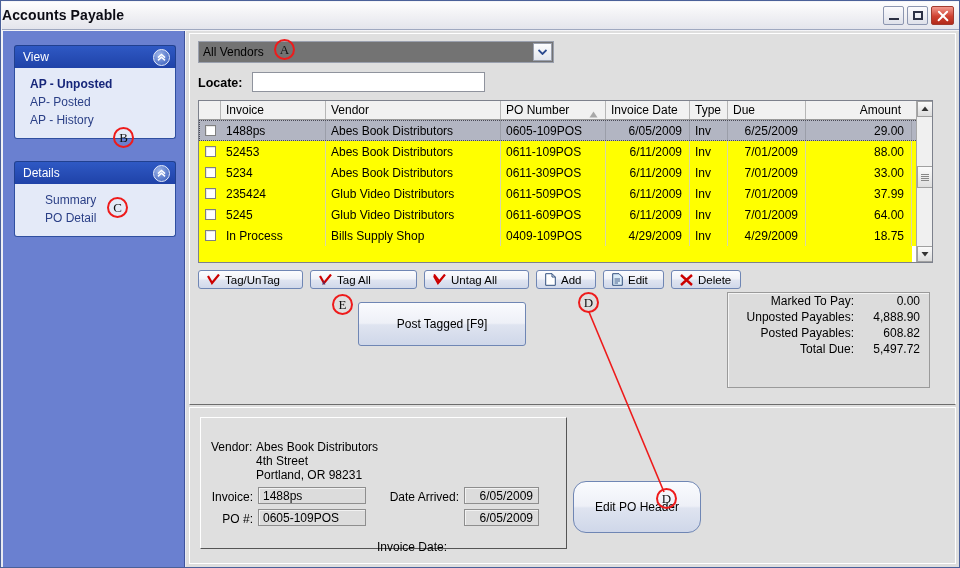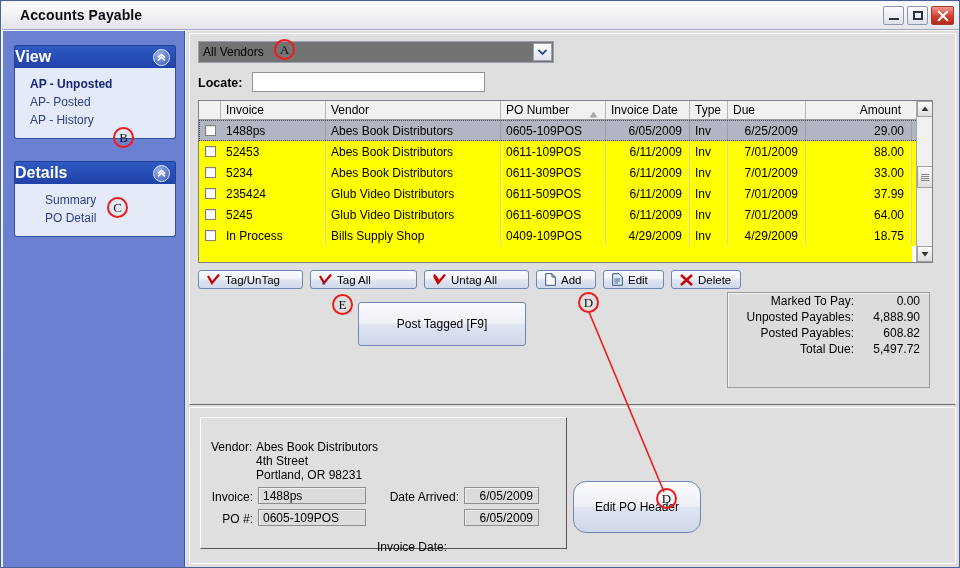--- a/index.html
+++ b/index.html
@@ -21,21 +21,21 @@
     border: 1px solid #4a6099;
     background: linear-gradient(#f4f4f7, #e8eaf2);
     overflow: hidden;
   }
   .titlebar {
     position: absolute; left: 1px; top: 1px; width: 958px; height: 28px;
     background: linear-gradient(#fdfdfe 0%, #f2f2f5 45%, #e4e5ec 100%);
     border-bottom: 1px solid #9fa8c0;
   }
   .titlebar .title {
-    position: absolute; left: 18px; top: 5px;
+    position: absolute; left: 0; top: 5px;
     font-size: 14px; font-weight: bold; color: #0c0c14;
     letter-spacing: .1px;
   }
   .win-btns { position: absolute; right: 6px; top: 4px; display: flex; gap: 3px; }
   .wb {
     width: 21px; height: 19px; border: 1px solid #8c96b0; border-radius: 2px;
     background: linear-gradient(#fbfbfd, #dfe1ea);
     position: relative; cursor: default;
   }
   .wb.close {
@@ -78,21 +78,21 @@
   }
   .panel { position: absolute; left: 11px; width: 162px; }
   .panel-head {
     height: 23px; background: linear-gradient(#2f59c4, #1f42a8);
     border: 1px solid #21408f; border-bottom: none;
     border-radius: 3px 3px 0 0;
     display: flex; align-items: center;
     position: relative;
   }
   .panel-head .ph-txt {
-    font-size: 16px; font-weight: bold; color: #ffffff; margin-left: 0;
+    font-size: 12px; font-weight: normal; color: #ffffff; margin-left: 8px;
   }
   .chev-btn {
     position: absolute; right: 5px; top: 3px; width: 17px; height: 17px;
     border-radius: 50%;
     background: radial-gradient(circle at 35% 30%, #9db4e8, #5274c8 70%, #3355ab);
     border: 1px solid #e9eefc;
     display: flex; align-items: center; justify-content: center;
   }
   .chev-btn svg { display: block; }
   .panel-body {

